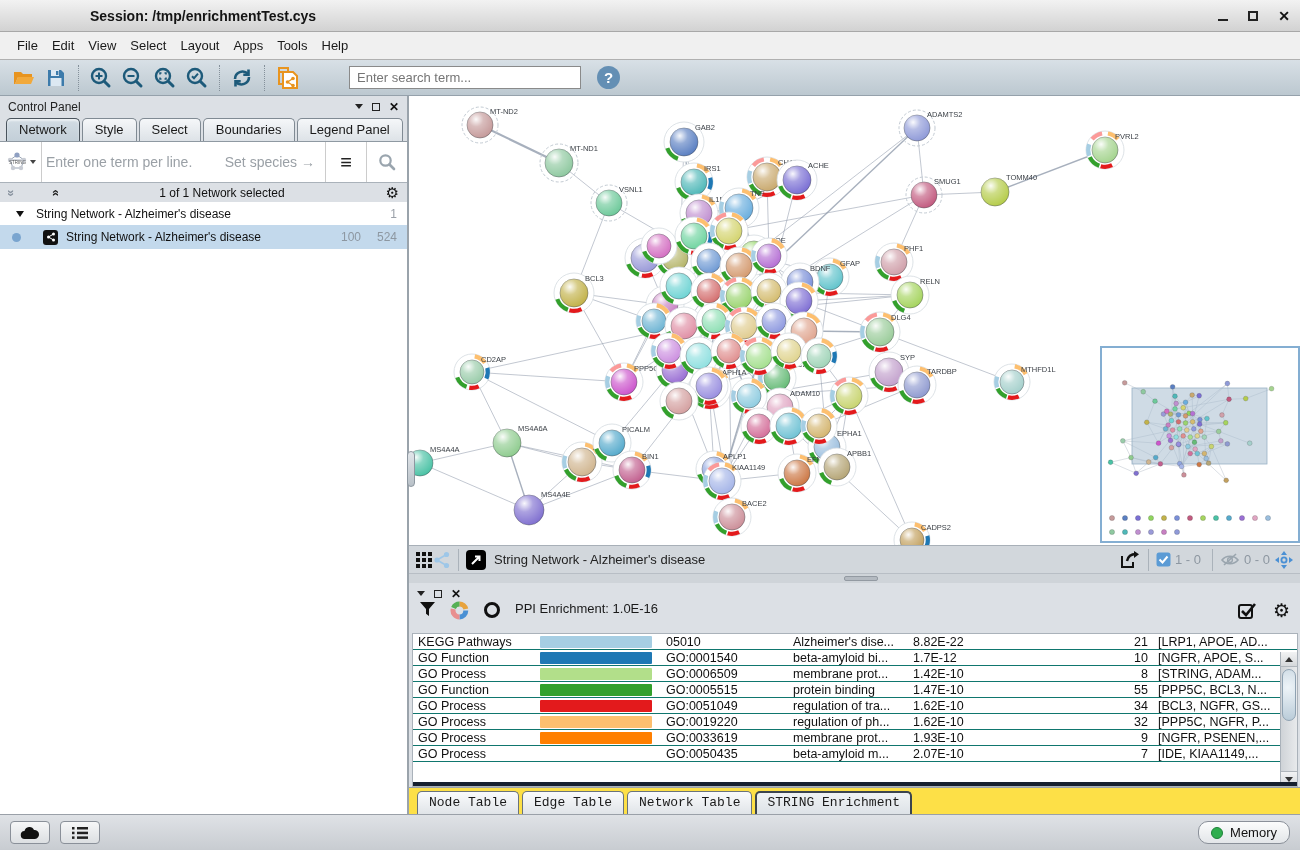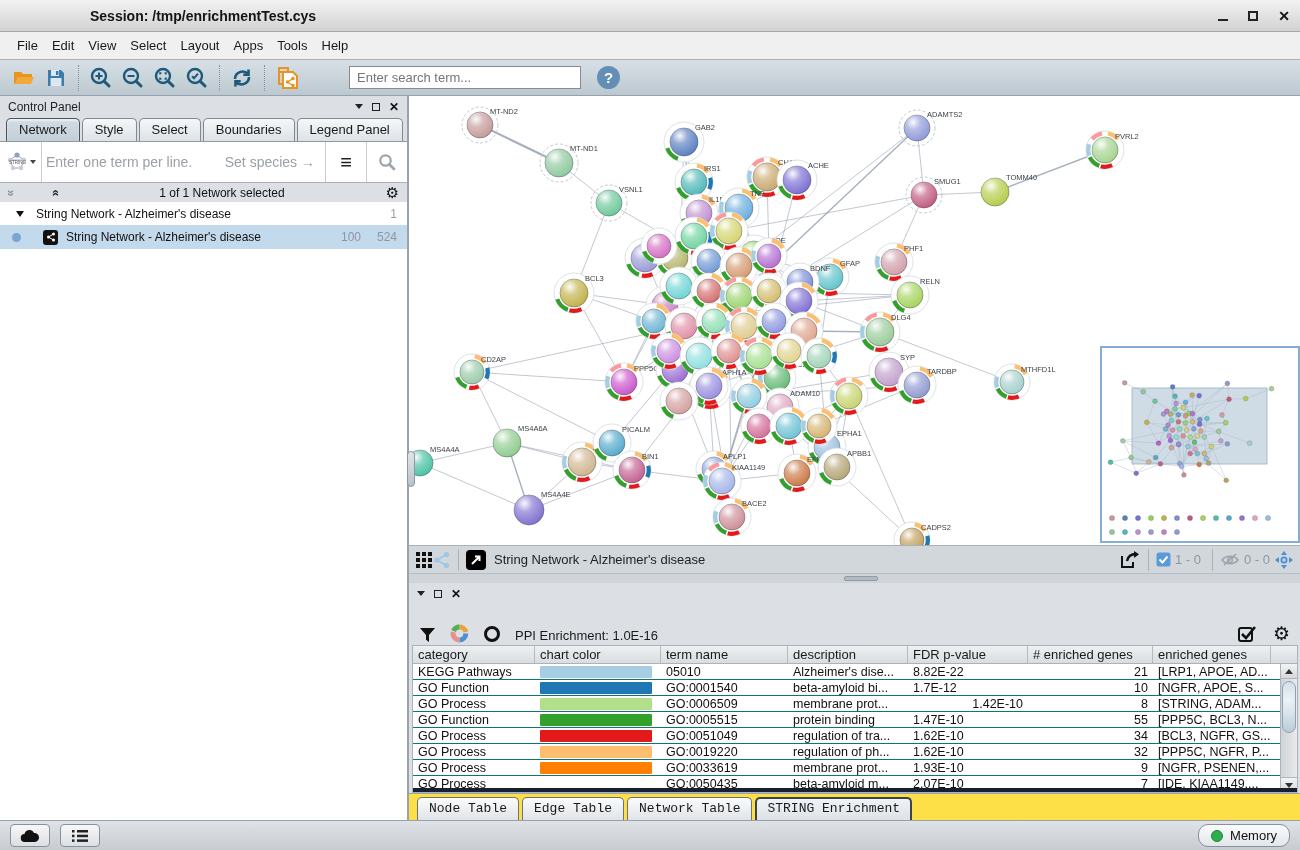--- a/index.html
+++ b/index.html
@@ -78,21 +78,21 @@
   .blk-badge { width:20px; height:20px; background:#000; border-radius:4px; display:flex; align-items:center; justify-content:center; }
   .vt-count { color:#8d97a1; margin:0 4px; }
 
   .splitter { height:10px; background:#cfd4d9; position:relative; border-top:1px solid #b8bec5; }
   .splitter-handle { position:absolute; left:435px; top:2px; width:34px; height:5px; background:#b4bac1; border:1px solid #939aa2; border-radius:2px; }
 
   
   .table-panel { flex:1; background:#dce0e5; display:flex; flex-direction:column; min-height:0; }
   .tp-header { height:18px; display:flex; align-items:center; padding:3px 8px 0 8px; font-size:12px; color:#222; }
   .tp-header .ph-title { flex:1; }
-  .tp-toolbar { height:30px; display:flex; align-items:flex-end; gap:14px; padding:0 10px;margin-top:12px; }
+  .tp-toolbar { height:30px; display:flex; align-items:flex-start; gap:14px; padding:0 10px; }
   .ppi-text { font-size:13px; color:#1a1a1a; }
   .tp-toolbar .right { margin-left:auto; display:flex; gap:16px; align-items:center; }
   .gear-big { font-size:19px; color:#111; line-height:1; }
 
   .tp-table { flex:1; margin:2px 2px 0 3px; background:#fff; border:1px solid #aab2ba; position:relative; overflow:hidden; display:flex; flex-direction:column; }
   .tbl-head { display:flex; height:18px; background:linear-gradient(#eef0f2,#d9dde1); border-bottom:1px solid #aab2ba; }
   .th-cell { font-size:13px; color:#1a1a1a; padding:1px 5px; border-right:1px solid #b4bac0; white-space:nowrap; overflow:hidden; }
   .tbl-body { flex:1; overflow:hidden; }
   .tbl-row { display:flex; height:16px; border-bottom:1px solid #0f766e; }
   .td-cell { font-size:12.5px; color:#111; padding:0 5px; white-space:nowrap; overflow:hidden; line-height:16px; }
@@ -104,21 +104,21 @@
   .vs-tri-up { width:0;height:0;border-left:4px solid transparent;border-right:4px solid transparent;border-bottom:5px solid #333; }
   .vs-tri-dn { width:0;height:0;border-left:4px solid transparent;border-right:4px solid transparent;border-top:5px solid #333; }
   .vs-thumb { height:52px; margin:2px 1px; background:radial-gradient(circle at 40% 35%, #eef4f8, #b9cbd8); border:1px solid #8fa2b2; border-radius:8px; }
   .hscroll-dark { position:absolute; left:0; right:0; bottom:0; height:4px; background:#16202e; }
 
   .tp-tabs { height:27px; display:flex; gap:3px; padding:3px 8px 0; background:#fde047; border-top:1px solid #9aa3ab;font-family:Liberation Mono, monospace; }
   .tp-tab { font-size:13px; color:#1a1a1a; background:linear-gradient(#fafbfc,#e0e4e8); border:1px solid #6a737c; border-bottom:none; border-radius:5px 5px 0 0; padding:3px 11px 4px; }
   .tp-tab.active { background:linear-gradient(#f0f3f5,#dde2e7); border:2px solid #3c454e; border-bottom:none; padding:2px 10px 4px; }
 
   
-  .statusbar { height:30px; background:linear-gradient(#dfe2e6,#c8ccd1); border-top:1px solid #9aa0a8; display:flex; align-items:center; padding:0 10px; gap:10px; }
+  .statusbar { height:36px; background:linear-gradient(#dfe2e6,#c8ccd1); border-top:1px solid #9aa0a8; display:flex; align-items:center; padding:0 10px; gap:10px; }
   .sb-square-btn { width:40px; height:23px; background:linear-gradient(#f6f7f8,#dcdfe2); border:1px solid #8a9099; border-radius:4px; display:flex; align-items:center; justify-content:center; }
   .memory-btn { margin-left:auto; height:23px; background:linear-gradient(#fbfcfc,#e3e6e9); border:1px solid #8a9099; border-radius:10px; display:flex; align-items:center; gap:7px; padding:0 12px; font-size:13px; color:#111; }
   .mem-dot { width:12px; height:12px; border-radius:50%; background:#2fae4e; border:1px solid #1d8338; }
 </style>
 </head>
 <body>
 
 <div class="window">
 
   <div class="titlebar">
@@ -1476,29 +1476,20 @@
           <span class="right">
             <svg width="19" height="18" viewBox="0 0 19 18">
                 <rect x="1" y="3" width="13" height="13" rx="2" fill="none" stroke="#111" stroke-width="2"></rect>
                 <path d="M4 9 l4 4 L17 2" fill="none" stroke="#111" stroke-width="2.6"></path>
               </svg>
             <span class="gear-big">⚙</span>
           </span>
         </div>
 
         <div class="tp-table">
-          <div class="tbl-head" id="tbl-head">
-              <div class="th-cell" style="width: 122px;">category</div>
-              <div class="th-cell" style="width: 126px;">chart color</div>
-              <div class="th-cell" style="width: 127px;">term name</div>
-              <div class="th-cell" style="width: 120px;">description</div>
-              <div class="th-cell" style="width: 120px;">FDR p-value</div>
-              <div class="th-cell" style="width: 125px;"># enriched genes</div>
-              <div class="th-cell" style="width: 118px;">enriched genes</div>
-            </div>
           <div class="tbl-body" id="tbl-body">
               <div class="tbl-row">
                 <div class="td-cell" style="width: 122px;">KEGG Pathways</div>
                 <div class="td-cell" style="width: 126px;">
                   <div class="color-bar" style="background: rgb(166, 206, 227);"></div>
                 </div>
                 <div class="td-cell" style="width: 127px;">05010</div>
                 <div class="td-cell" style="width: 120px;">Alzheimer's dise...</div>
                 <div class="td-cell" style="width: 120px;">8.82E-22</div>
                 <div class="td-cell num-right" style="width: 125px;">21</div>
@@ -1515,21 +1506,21 @@
                 <div class="td-cell num-right" style="width: 125px;">10</div>
                 <div class="td-cell" style="width: 118px;">[NGFR, APOE, S...</div>
               </div>
               <div class="tbl-row">
                 <div class="td-cell" style="width: 122px;">GO Process</div>
                 <div class="td-cell" style="width: 126px;">
                   <div class="color-bar" style="background: rgb(178, 223, 138);"></div>
                 </div>
                 <div class="td-cell" style="width: 127px;">GO:0006509</div>
                 <div class="td-cell" style="width: 120px;">membrane prot...</div>
-                <div class="td-cell" style="width: 120px; text-align: right;">1.42E-10</div>
+                <div class="td-cell" style="width: 120px;">1.42E-10</div>
                 <div class="td-cell num-right" style="width: 125px;">8</div>
                 <div class="td-cell" style="width: 118px;">[STRING, ADAM...</div>
               </div>
               <div class="tbl-row">
                 <div class="td-cell" style="width: 122px;">GO Function</div>
                 <div class="td-cell" style="width: 126px;">
                   <div class="color-bar" style="background: rgb(51, 160, 44);"></div>
                 </div>
                 <div class="td-cell" style="width: 127px;">GO:0005515</div>
                 <div class="td-cell" style="width: 120px;">protein binding</div>

